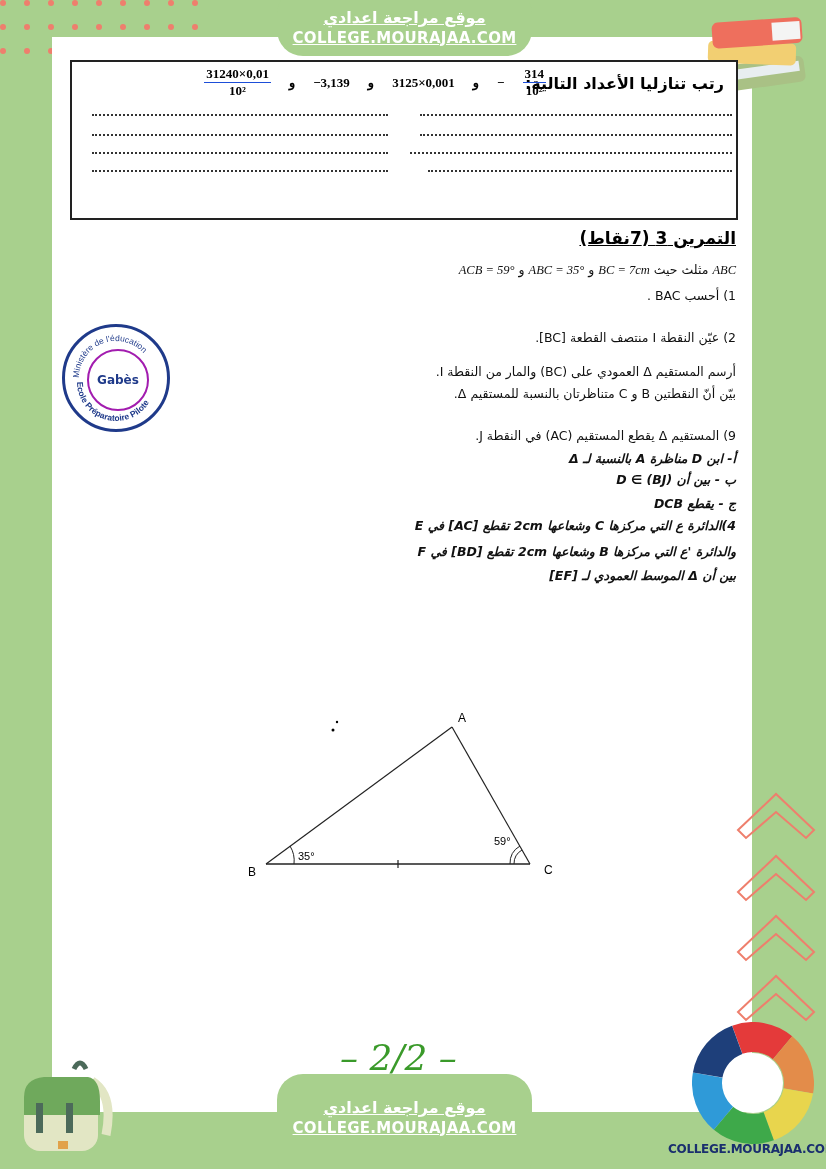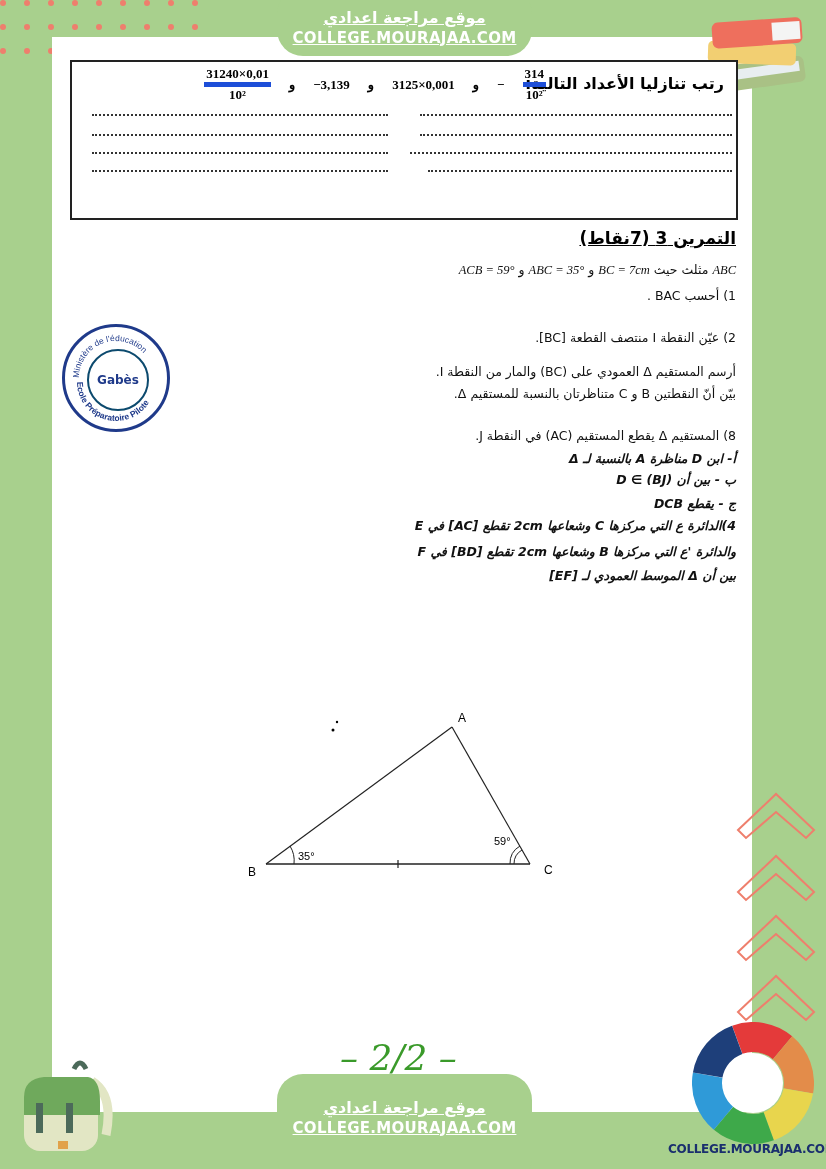--- a/index.html
+++ b/index.html
@@ -8,29 +8,29 @@
   .dots { position:absolute; left:0; top:0; width:200px; height:55px; }
   .dot { position:absolute; width:6px; height:6px; border-radius:50%; background:#ee7f6d; }
   .banner { position:absolute; left:277px; width:255px; background:#a8d08d; border-radius:26px; text-align:center; color:#fff; font-weight:bold; text-decoration:underline; }
   .banner.top { top:-12px; height:68px; padding-top:20px; box-sizing:border-box; }
   .banner.bottom { top:1074px; height:110px; padding-top:24px; box-sizing:border-box; }
   .banner .ar { font-size:16px; line-height:20px; direction:rtl; }
   .banner .en { font-size:15px; line-height:20px; letter-spacing:0.3px; }
   .exbox { position:absolute; left:70px; top:60px; width:668px; height:160px; border:2px solid #222; box-sizing:border-box; background:#fff; }
   .ex-q { position:absolute; right:12px; top:12px; font-size:16px; font-weight:bold; direction:rtl; }
   .frac { display:inline-block; text-align:center; vertical-align:middle; font-family:"Liberation Serif", serif; font-weight:bold; font-size:13px; }
-  .frac .num { border-bottom:5px solid #1d4ed8; padding:0 2px;text-align:right; }
+  .frac .num { border-bottom:1px solid #1d4ed8; padding:0 2px;text-align:right; }
   .mathrow { position:absolute; top:4px; right:190px; display:flex; align-items:center; gap:18px; font-family:"Liberation Serif", serif; font-weight:bold; font-size:13px; direction:ltr; }
   .dotline { position:absolute; height:0; border-bottom:2px dotted #333; }
   .title3 { position:absolute; right:90px; top:228px; font-size:17px; font-weight:bold; text-decoration:underline; direction:rtl; }
   .line { position:absolute; right:90px; font-size:12.5px; direction:rtl; color:#111; white-space:nowrap;text-align:right; }
   .m { font-family:"Liberation Serif", serif; font-style:italic; direction:ltr; unicode-bidi:embed; }
   .it { font-style:italic; font-weight:bold; }
   .stamp { position:absolute; left:62px; top:324px; width:108px; height:108px; border:3px solid #1f3a8a; border-radius:50%; box-sizing:border-box; color:#1f3a8a; }
-  .stamp .inner { position:absolute; left:22px; top:22px; width:58px; height:58px; border:2px solid #0c4a6e; border-radius:50%; display:flex; align-items:center; justify-content:center; font-size:12px; font-weight:bold; }
+  .stamp .inner { position:absolute; left:22px; top:22px; width:58px; height:58px; border:2px solid #a21caf; border-radius:50%; display:flex; align-items:center; justify-content:center; font-size:12px; font-weight:bold; }
   .fig { position:absolute; left:240px; top:700px; }
   .pnum { position:absolute; left:340px; top:1005px; color:#3a9a2a; font-size:36px; font-style:italic; font-family:"DejaVu Serif", serif;margin-top:32px; }
   .chev { position:absolute; left:734px; width:84px; height:60px; }
   .books { position:absolute; left:700px; top:12px; }
   .bag { position:absolute; left:14px; top:1055px; }
   .wheel { position:absolute; left:692px; top:1022px; }
   .wheeltext { position:absolute; left:668px; top:1142px; font-size:12px; font-weight:bold; color:#1a2f6e; letter-spacing:-0.3px; }
 </style>
 </head>
 <body>
@@ -113,21 +113,21 @@
   <span class="m">ABC</span>
   <span>مثلث حيث</span>
   <span class="m">BC = 7cm</span> و
   <span class="m">ABC = 35°</span> و
   <span class="m">ACB = 59°</span>
 </div>
 <div class="line" style="top:288px">1) أحسب BAC .</div>
 <div class="line" style="top:330px">2) عيّن النقطة I منتصف القطعة [BC].</div>
 <div class="line" style="top:364px">أرسم المستقيم Δ العمودي على (BC) والمار من النقطة I.</div>
 <div class="line" style="top:386px">بيّن أنّ النقطتين B و C متناظرتان بالنسبة للمستقيم Δ.</div>
-<div class="line" style="top:428px">8) المستقيم Δ يقطع المستقيم (AC) في النقطة J.</div>
+<div class="line" style="top:428px">9) المستقيم Δ يقطع المستقيم (AC) في النقطة J.</div>
 <div class="line it" style="top:451px">أ- ابن D مناظرة A بالنسبة لـ Δ</div>
 <div class="line it" style="top:472px">ب - بين أن D ∈ (BJ)</div>
 <div class="line it" style="top:496px">ج - يقطع DCB</div>
 <div class="line it" style="top:518px">4)الدائرة ع التي مركزها C وشعاعها 2cm تقطع [AC] في E</div>
 <div class="line it" style="top:544px">والدائرة 'ع التي مركزها B وشعاعها 2cm تقطع [BD] في F</div>
 <div class="line it" style="top:568px">بين أن Δ الموسط العمودي لـ [EF]</div>
 
 <div class="stamp">
   <svg width="102" height="102" style="position:absolute;left:0;top:0">
     <defs>

